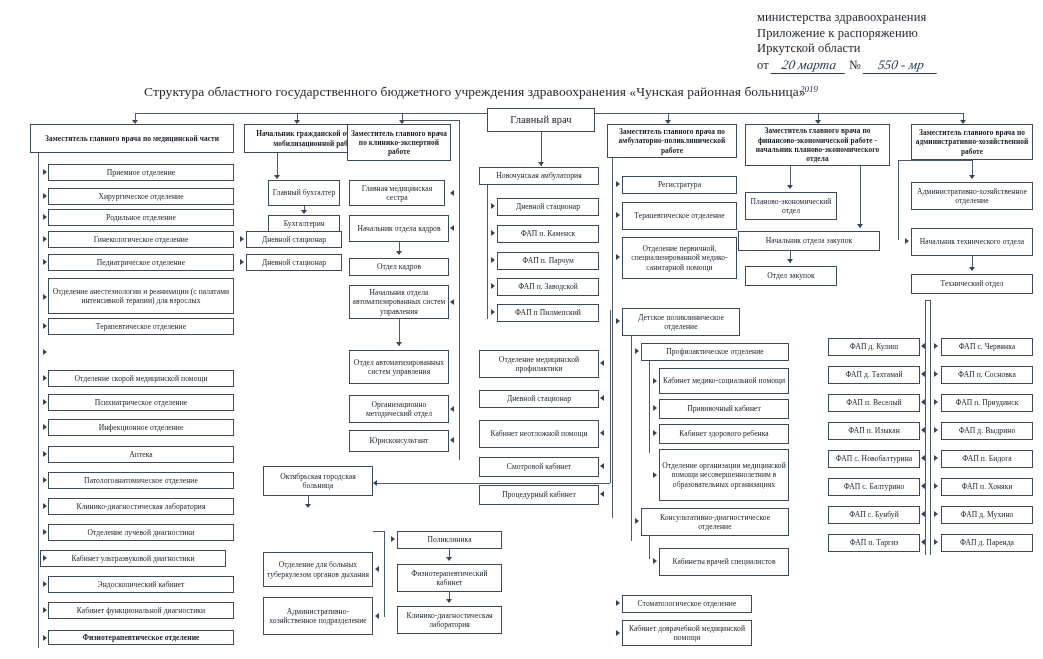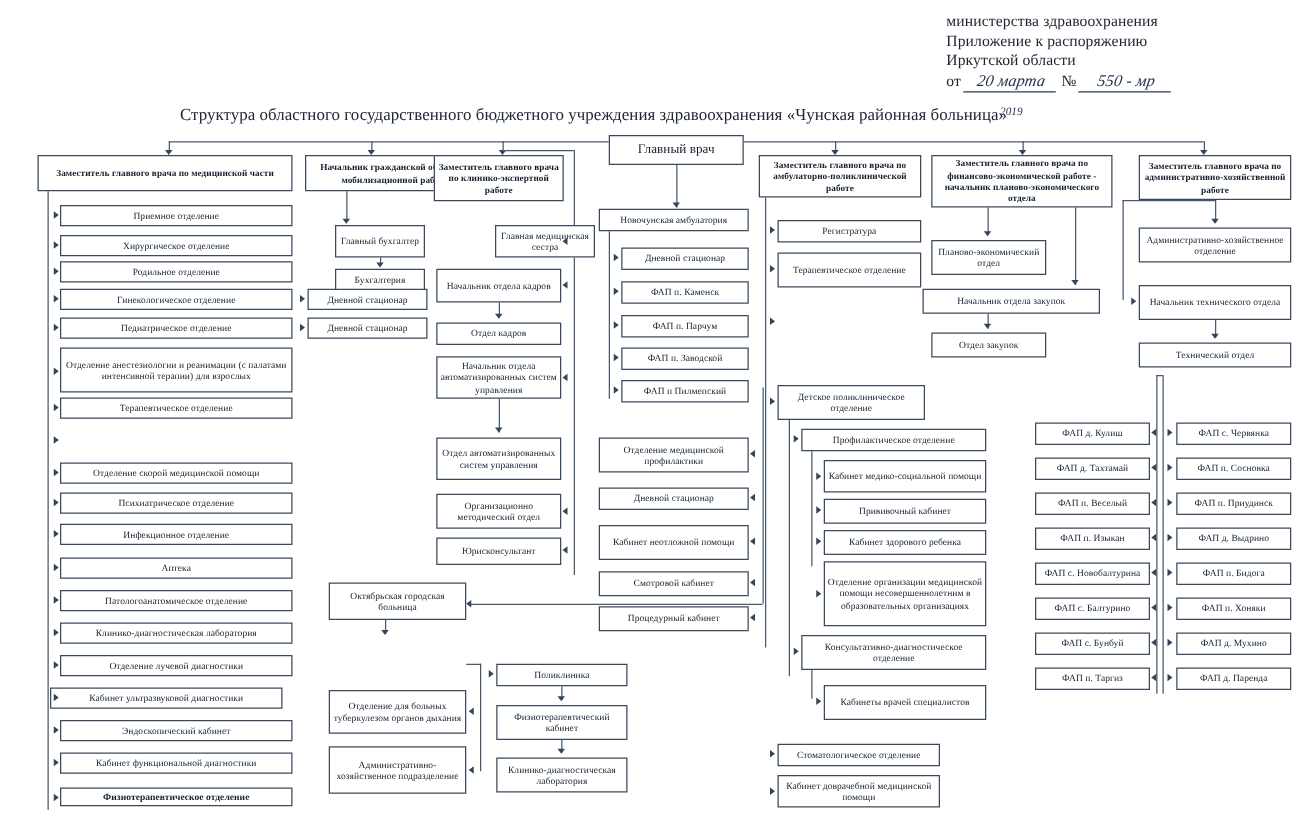--- a/index.html
+++ b/index.html
@@ -127,21 +127,21 @@
   <div class="ar-d" style="left:274px;top:175px;"></div>
   <div class="bx nm" style="left:268px;top:180px;width:72px;height:26px;">Главный бухгалтер</div>
   <div class="ln-v" style="left:304px;top:206px;height:7px;"></div>
   <div class="ar-d" style="left:301px;top:210px;"></div>
   <div class="bx nm" style="left:268px;top:215px;width:72px;height:17px;">Бухгалтерия</div>
 
   <div class="bx" style="left:347px;top:124px;width:104px;height:37px;">Заместитель главного врача по клинико-экспертной работе</div>
   <div class="ln-v" style="left:459px;top:120px;height:340px;"></div>
   <div class="ln-h" style="left:402px;top:120px;width:57px;"></div>
 
-  <div class="bx nm" style="left:349px;top:180px;width:80px;height:26px;margin-left:47px;">Главная медицинская сестра</div>
+  <div class="bx nm" style="left:349px;top:180px;width:96px;height:26px;">Главная медицинская сестра</div>
   <div class="ar-l" style="left:450px;top:190px;"></div>
   <div class="bx nm" style="left:349px;top:215px;width:100px;height:27px;">Начальник отдела кадров</div>
   <div class="ar-l" style="left:450px;top:225px;"></div>
   <div class="ln-v" style="left:399px;top:242px;height:12px;"></div>
   <div class="ar-d" style="left:396px;top:251px;"></div>
   <div class="bx nm" style="left:349px;top:258px;width:100px;height:18px;">Отдел кадров</div>
   <div class="bx nm" style="left:349px;top:285px;width:100px;height:34px;">Начальник отдела автоматизированных систем управления</div>
   <div class="ar-l" style="left:450px;top:299px;"></div>
   <div class="ln-v" style="left:399px;top:319px;height:27px;"></div>
   <div class="ar-d" style="left:396px;top:342px;"></div>
@@ -200,20 +200,21 @@
   <div class="bx nm" style="left:479px;top:485px;width:120px;height:20px;">Процедурный кабинет</div>
   <div class="ar-l" style="left:600px;top:491px;"></div>
 
   <div class="bx" style="left:607px;top:124px;width:130px;height:34px;">Заместитель главного врача по амбулаторно-поликлинической работе</div>
   <div class="ln-v" style="left:612px;top:158px;height:360px;"></div>
 
   <div class="bx nm" style="left:622px;top:176px;width:115px;height:18px;">Регистратура</div>
   <div class="ar-r" style="left:616px;top:181px;"></div>
   <div class="bx nm" style="left:622px;top:202px;width:115px;height:28px;">Терапевтическое отделение</div>
   <div class="ar-r" style="left:616px;top:212px;"></div>
+  <div class="bx nm" style="left:622px;top:237px;width:115px;height:42px;">Отделение первичной, специализированной медико-санитарной помощи</div>
   <div class="ar-r" style="left:616px;top:254px;"></div>
 
   <div class="bx nm" style="left:622px;top:308px;width:118px;height:28px;">Детское поликлиническое отделение</div>
   <div class="ar-r" style="left:616px;top:318px;"></div>
   <div class="ln-v" style="left:631px;top:336px;height:205px;"></div>
 
   <div class="bx nm" style="left:641px;top:343px;width:148px;height:18px;">Профилактическое отделение</div>
   <div class="ar-r" style="left:635px;top:348px;"></div>
   <div class="ln-v" style="left:649px;top:361px;height:92px;"></div>
 

